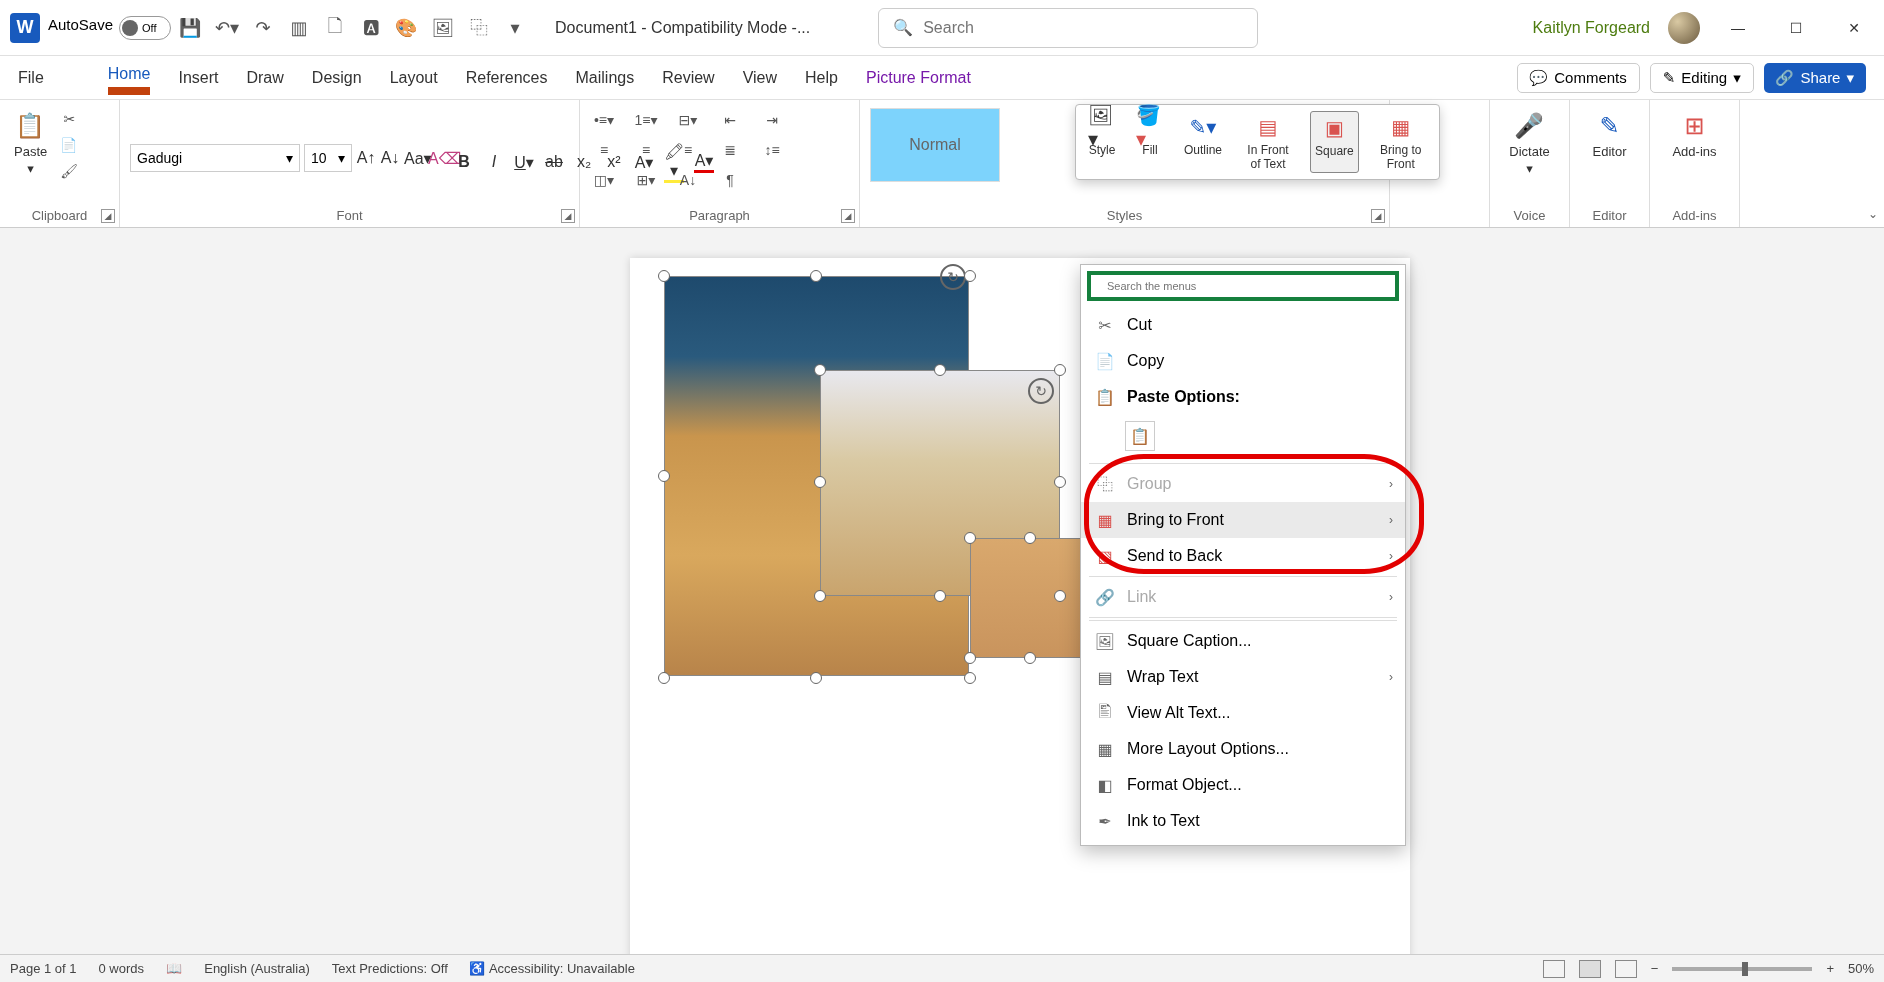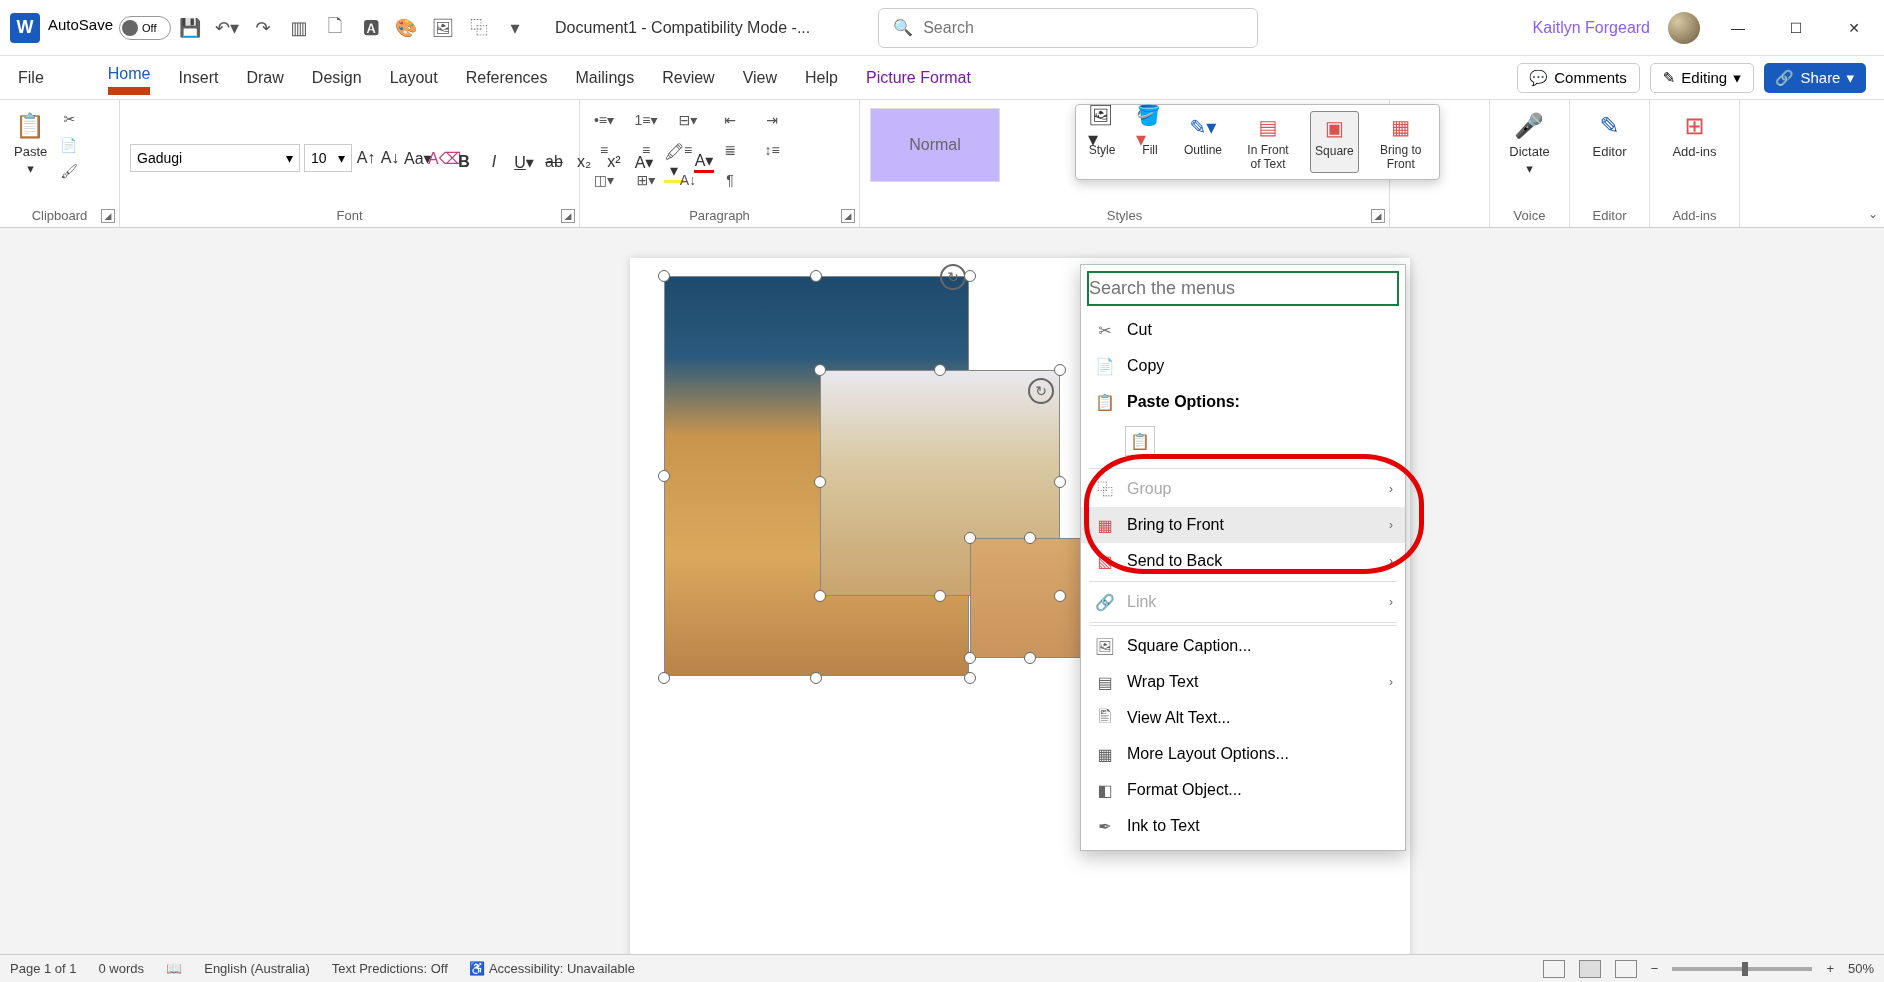--- a/index.html
+++ b/index.html
@@ -12,21 +12,21 @@
 .toggle { width: 52px; height: 24px; border-radius: 12px; background: #fff; border: 1px solid #999; display: flex; align-items: center; padding: 2px; gap: 4px; font-size: 11px; justify-content: flex-start; }
 .toggle-knob { width: 16px; height: 16px; border-radius: 50%; background: #666; }
 .qat { display: flex; gap: 12px; align-items: center; }
 .qat-btn { width: 24px; height: 24px; display: flex; align-items: center; justify-content: center; color: #555; font-size: 18px; cursor: pointer; }
 .save-btn { color: #bd18a7; }
 .undo-btn { color: #555; }
 .doc-title { font-size: 16px; color: #333; margin-left: 20px; }
 .searchbox { width: 380px; height: 40px; border: 1px solid #ccc; border-radius: 6px; display: flex; align-items: center; padding: 0 14px; gap: 10px; margin-left: 60px; background: #fff; }
 .searchbox input { border: none; outline: none; font-size: 16px; width: 100%; color: #666; }
 .titlebar-right { margin-left: auto; display: flex; align-items: center; gap: 18px; }
-.user { font-size: 16px; color: #8b5cf6; }
+.user { font-size: 16px; color: #4d7c0f; }
 .avatar { width: 32px; height: 32px; border-radius: 50%; background: radial-gradient(circle at 30% 30%, #d9c9a3, #6b5a3e); }
 .win-btn { width: 40px; height: 30px; display: flex; align-items: center; justify-content: center; font-size: 14px; color: #333; cursor: pointer; }
 
 
 .ribbon-tabs { height: 44px; background: #fff; display: flex; align-items: center; padding: 0 18px; gap: 28px; border-bottom: 1px solid #e0e0e0; }
 .tab { font-size: 16px; color: #333; cursor: pointer; padding: 4px 0; }
 .tab.active { color: #185abd; border-bottom: 8px solid #c2410c; font-weight: 400; margin-left: 36px; }
 .tab.contextual { color: #7719aa; }
 .ribbon-tabs-right { margin-left: auto; display: flex; gap: 10px; }
 .rt-btn { border: 1px solid #ccc; border-radius: 5px; padding: 5px 12px; font-size: 15px; display: flex; align-items: center; gap: 6px; background: #fff; cursor: pointer; }
@@ -43,42 +43,42 @@
 .small-col { display: flex; flex-direction: column; gap: 4px; }
 .small-btn { width: 24px; height: 22px; display: flex; align-items: center; justify-content: center; font-size: 14px; color: #555; cursor: pointer; }
 .font-row { display: flex; gap: 4px; align-items: center; }
 .font-select { border: 1px solid #ccc; height: 28px; padding: 0 6px; font-size: 14px; display: flex; align-items: center; justify-content: space-between; background: #fff; }
 .font-name { width: 170px; }
 .font-size { width: 48px; }
 .row2 { display: flex; gap: 10px; align-items: center; margin-top: 8px; }
 .fmt-btn { font-size: 16px; color: #333; cursor: pointer; width: 20px; text-align: center; }
 .para-grid { display: grid; grid-template-columns: repeat(5, 28px); grid-template-rows: repeat(3, 24px); gap: 6px 14px; }
 .para-btn { display: flex; align-items: center; justify-content: center; font-size: 14px; color: #555; cursor: pointer; }
-.style-box { border: 1px solid #ddd; width: 130px; height: 74px; display: flex; align-items: center; justify-content: center; font-size: 16px; color: #666; background: #c4b5fd; }
+.style-box { border: 1px solid #ddd; width: 130px; height: 74px; display: flex; align-items: center; justify-content: center; font-size: 16px; color: #666; background: #7dd3fc; }
 
 
 .float-tb { position: absolute; left: 1075px; top: 104px; background: #fff; border: 1px solid #bbb; border-radius: 4px; box-shadow: 0 4px 12px rgba(0,0,0,0.2); display: flex; padding: 6px 8px; gap: 12px; z-index: 50; }
 .ft-btn { display: flex; flex-direction: column; align-items: center; font-size: 12px; color: #333; cursor: pointer; padding: 2px 4px; gap: 2px; }
 .ft-btn.selected { border: 1px solid #888; background: #f0f0f0; border-radius: 3px; }
 .ft-btn .ic { width: 28px; height: 28px; display: flex; align-items: center; justify-content: center; font-size: 20px; }
 
 
 .canvas-area { position: absolute; top: 228px; left: 0; right: 0; bottom: 28px; background: #f3f3f3; }
 .page { position: absolute; left: 630px; top: 30px; width: 780px; height: 720px; background: #fff; box-shadow: 0 0 8px rgba(0,0,0,0.15); }
 .img { position: absolute; border: 1px solid #888; }
 .img1 { left: 34px; top: 18px; width: 305px; height: 400px; background: linear-gradient(180deg,#1e4a6d 0%,#2a5a7d 20%,#c9954d 40%,#d9a85d 70%,#b8844a 100%); }
 .img2 { left: 190px; top: 112px; width: 240px; height: 226px; background: linear-gradient(180deg,#e8e8ee 0%,#d9c9a3 40%,#c9a46d 100%); }
 .img3 { left: 340px; top: 280px; width: 120px; height: 120px; background: linear-gradient(180deg,#d9a86d 0%,#c9945d 100%); }
 .sel-handle { position: absolute; width: 12px; height: 12px; background: #fff; border: 1px solid #666; border-radius: 50%; }
 .rot-handle { position: absolute; width: 26px; height: 26px; border: 2px solid #666; border-radius: 50%; display: flex; align-items: center; justify-content: center; color: #666; font-size: 14px; }
 
 
 .context-menu { position: absolute; left: 1080px; top: 264px; width: 326px; background: #fff; border: 1px solid #bbb; box-shadow: 0 6px 18px rgba(0,0,0,0.25); z-index: 100; font-size: 16px; padding-bottom: 6px; }
 .cm-search { margin: 6px; }
-.cm-search input { width: 100%; border: 2px solid #15803d; padding: 5px 0; font-size: 18px; outline: none; }
+.cm-search input { width: 100%; border: 4px solid #15803d; padding: 5px 16px; font-size: 11px; outline: none; }
 .cm-item { display: flex; align-items: center; gap: 12px; padding: 8px 14px; cursor: pointer; position: relative; }
 .cm-item.hovered { background: #eaeaea; }
 .cm-item.disabled { color: #aaa; cursor: default; }
 .cm-item .ic { width: 20px; height: 20px; display: flex; align-items: center; justify-content: center; font-size: 16px; color: #666; }
 .cm-item .arrow { position: absolute; right: 12px; color: #666; font-size: 12px; }
 .cm-paste-row { padding: 6px 14px 10px 44px; display: flex; gap: 8px; }
 .cm-paste-opt { width: 30px; height: 30px; border: 1px solid #ccc; display: flex; align-items: center; justify-content: center; color: #c77f1a; cursor: pointer; }
 .cm-sep { height: 1px; background: #ddd; margin: 2px 8px; }
 
 

